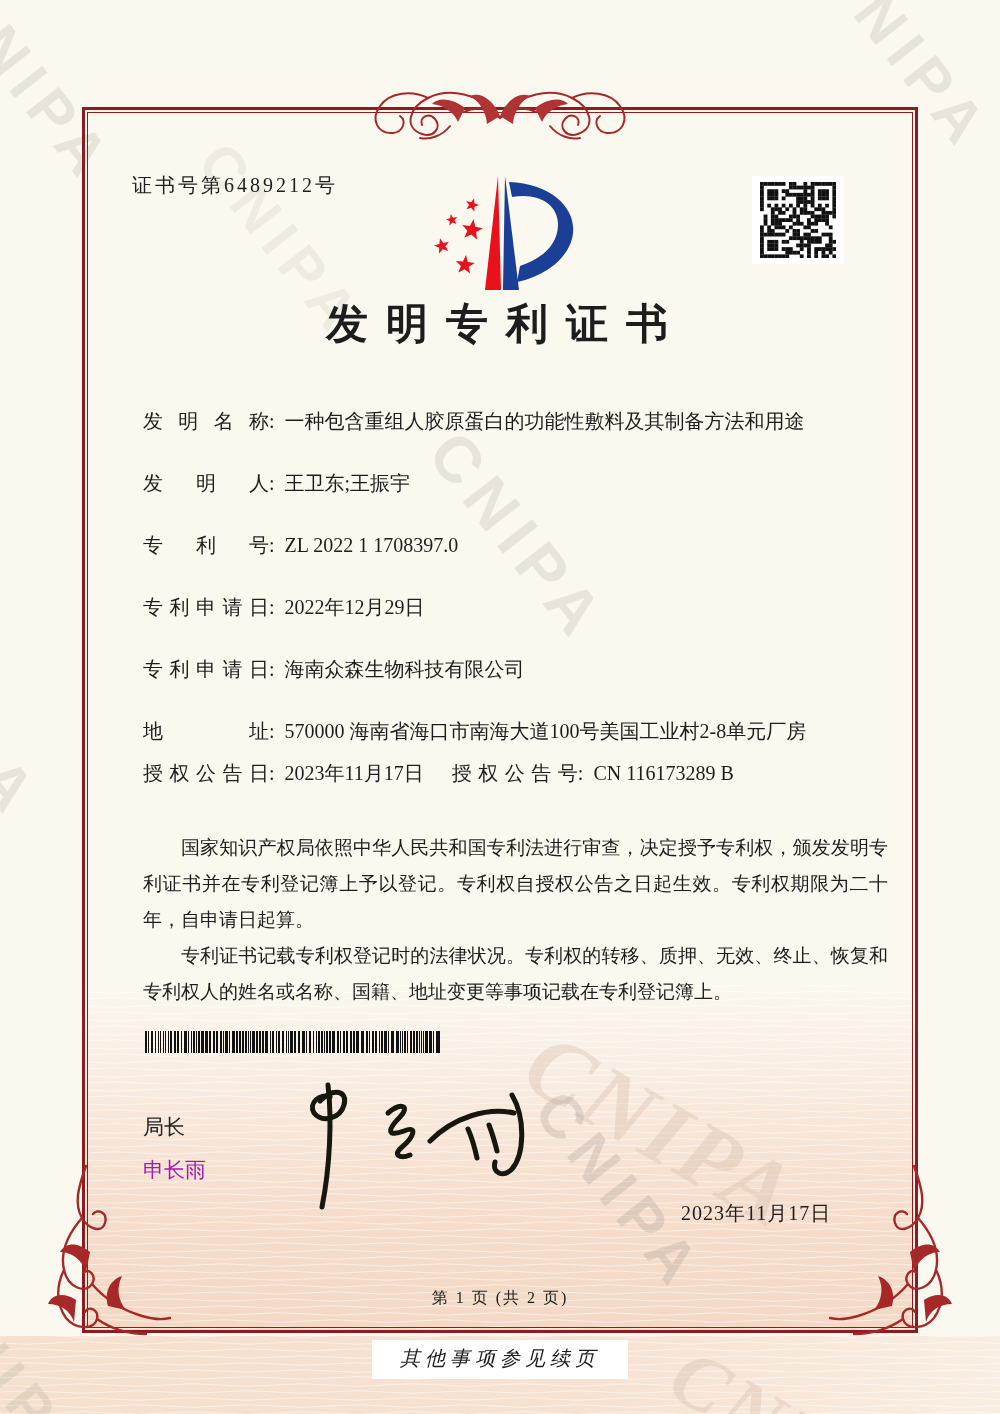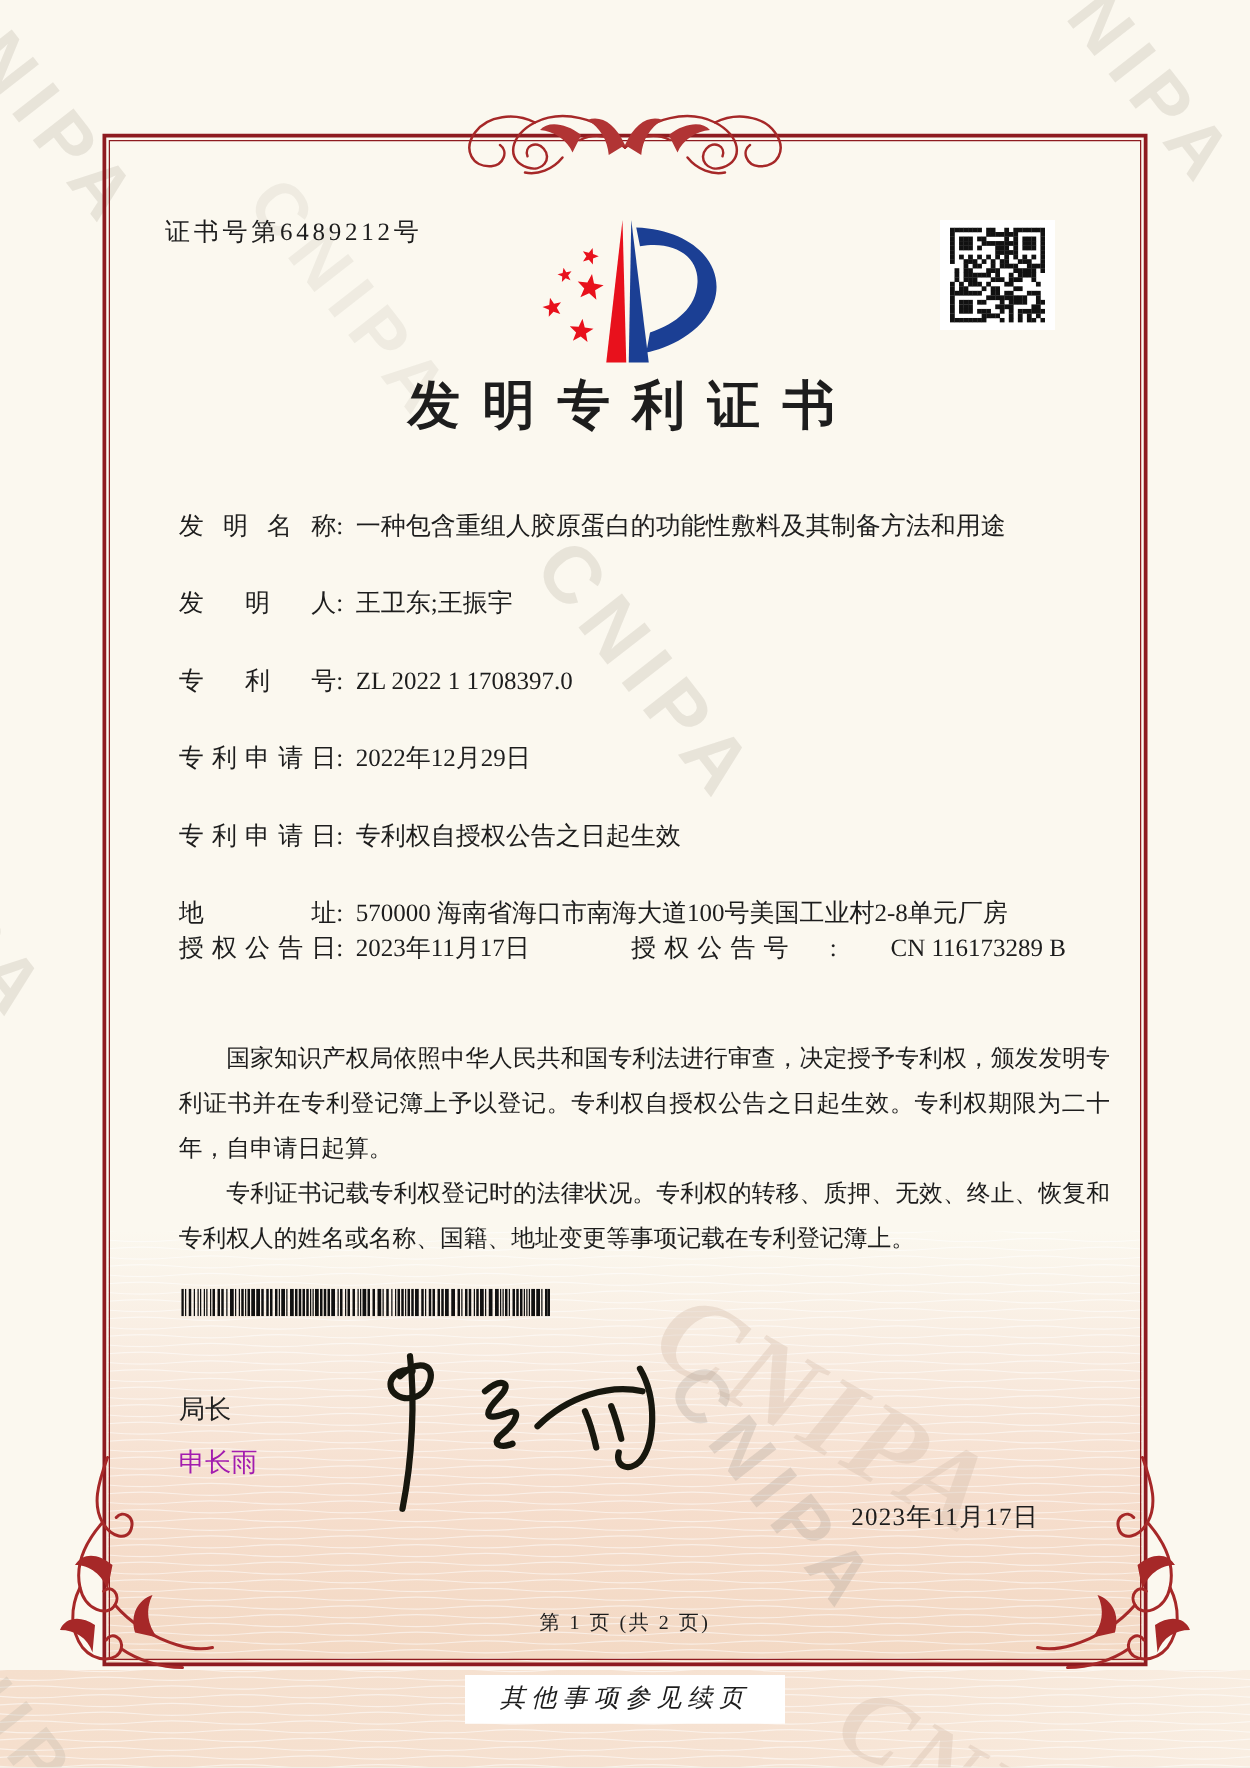--- a/index.html
+++ b/index.html
@@ -34,27 +34,27 @@
   .content{position:absolute;inset:0;z-index:5;color:var(--ink);}
   .cert-no{position:absolute;left:132px;top:172px;font-size:20px;letter-spacing:3px;}
   .logo{position:absolute;left:425px;top:160px;}
   .qr-box{position:absolute;left:752px;top:176px;width:92px;height:88px;background:#fff;
     display:flex;align-items:center;justify-content:center;}
   .doc-title{position:absolute;left:0;right:0;top:296px;text-align:center;
     font-size:42px;font-weight:bold;letter-spacing:18px;padding-left:12px;}
 
   .fields{position:absolute;left:143px;top:408px;width:742px;font-size:20px;}
   .field-row{display:flex;margin-bottom:36px;line-height:26px;}
-  .field-row.row-address{margin-bottom:2px;}
+  .field-row.row-address{margin-bottom:16px;}
   .field-label{display:inline-block;width:126px;text-align:justify;text-align-last:justify;flex:none;}
   .colon{flex:none;margin-right:10px;}
   .field-value{max-width:600px;}
   .double{display:flex;gap:0;}
   .double .pair{display:flex;line-height:26px;}
-  .double .pair.right{margin-left:81px;gap:33px;}
+  .double .pair.right{margin-left:28px;}
 
   .body-text{position:absolute;left:143px;top:830px;width:745px;font-size:19px;line-height:36px;text-align:justify;}
   .body-text p{margin:0;text-indent:2em;}
 
   .barcode{position:absolute;left:145px;top:1031px;}
   .sig-title{position:absolute;left:143px;top:1113px;font-family:"Liberation Sans","DejaVu Sans",sans-serif;font-size:21px;color:#222;}
   .sig-name{position:absolute;left:143px;top:1156px;font-family:"Liberation Sans","DejaVu Sans",sans-serif;font-size:21px;color:#a21caf;}
   .signature{position:absolute;left:262px;top:1075px;}
   .issue-date{position:absolute;left:681px;top:1200px;font-size:20px;letter-spacing:1px;}
   .page-info{position:absolute;left:0;right:0;top:1288px;text-align:center;font-size:16px;letter-spacing:2px;}
@@ -492,21 +492,21 @@
         <span class="field-value">ZL 2022 1 1708397.0</span>
       </div>
       <div class="field-row">
         <span class="field-label">专利申请日</span>
           <span class="colon">:</span>
         <span class="field-value">2022年12月29日</span>
       </div>
       <div class="field-row">
         <span class="field-label">专利申请日</span>
           <span class="colon">:</span>
-        <span class="field-value">专利权自授权公告之日起生效</span>
+        <span class="field-value">海南众森生物科技有限公司</span>
       </div>
       <div class="field-row row-address">
         <span class="field-label">地址</span>
           <span class="colon">:</span>
         <span class="field-value">570000 海南省海口市南海大道100号美国工业村2-8单元厂房</span>
       </div>
       <div class="field-row double">
         <span class="pair">
           <span class="field-label">授权公告日</span>
             <span class="colon">:</span>

